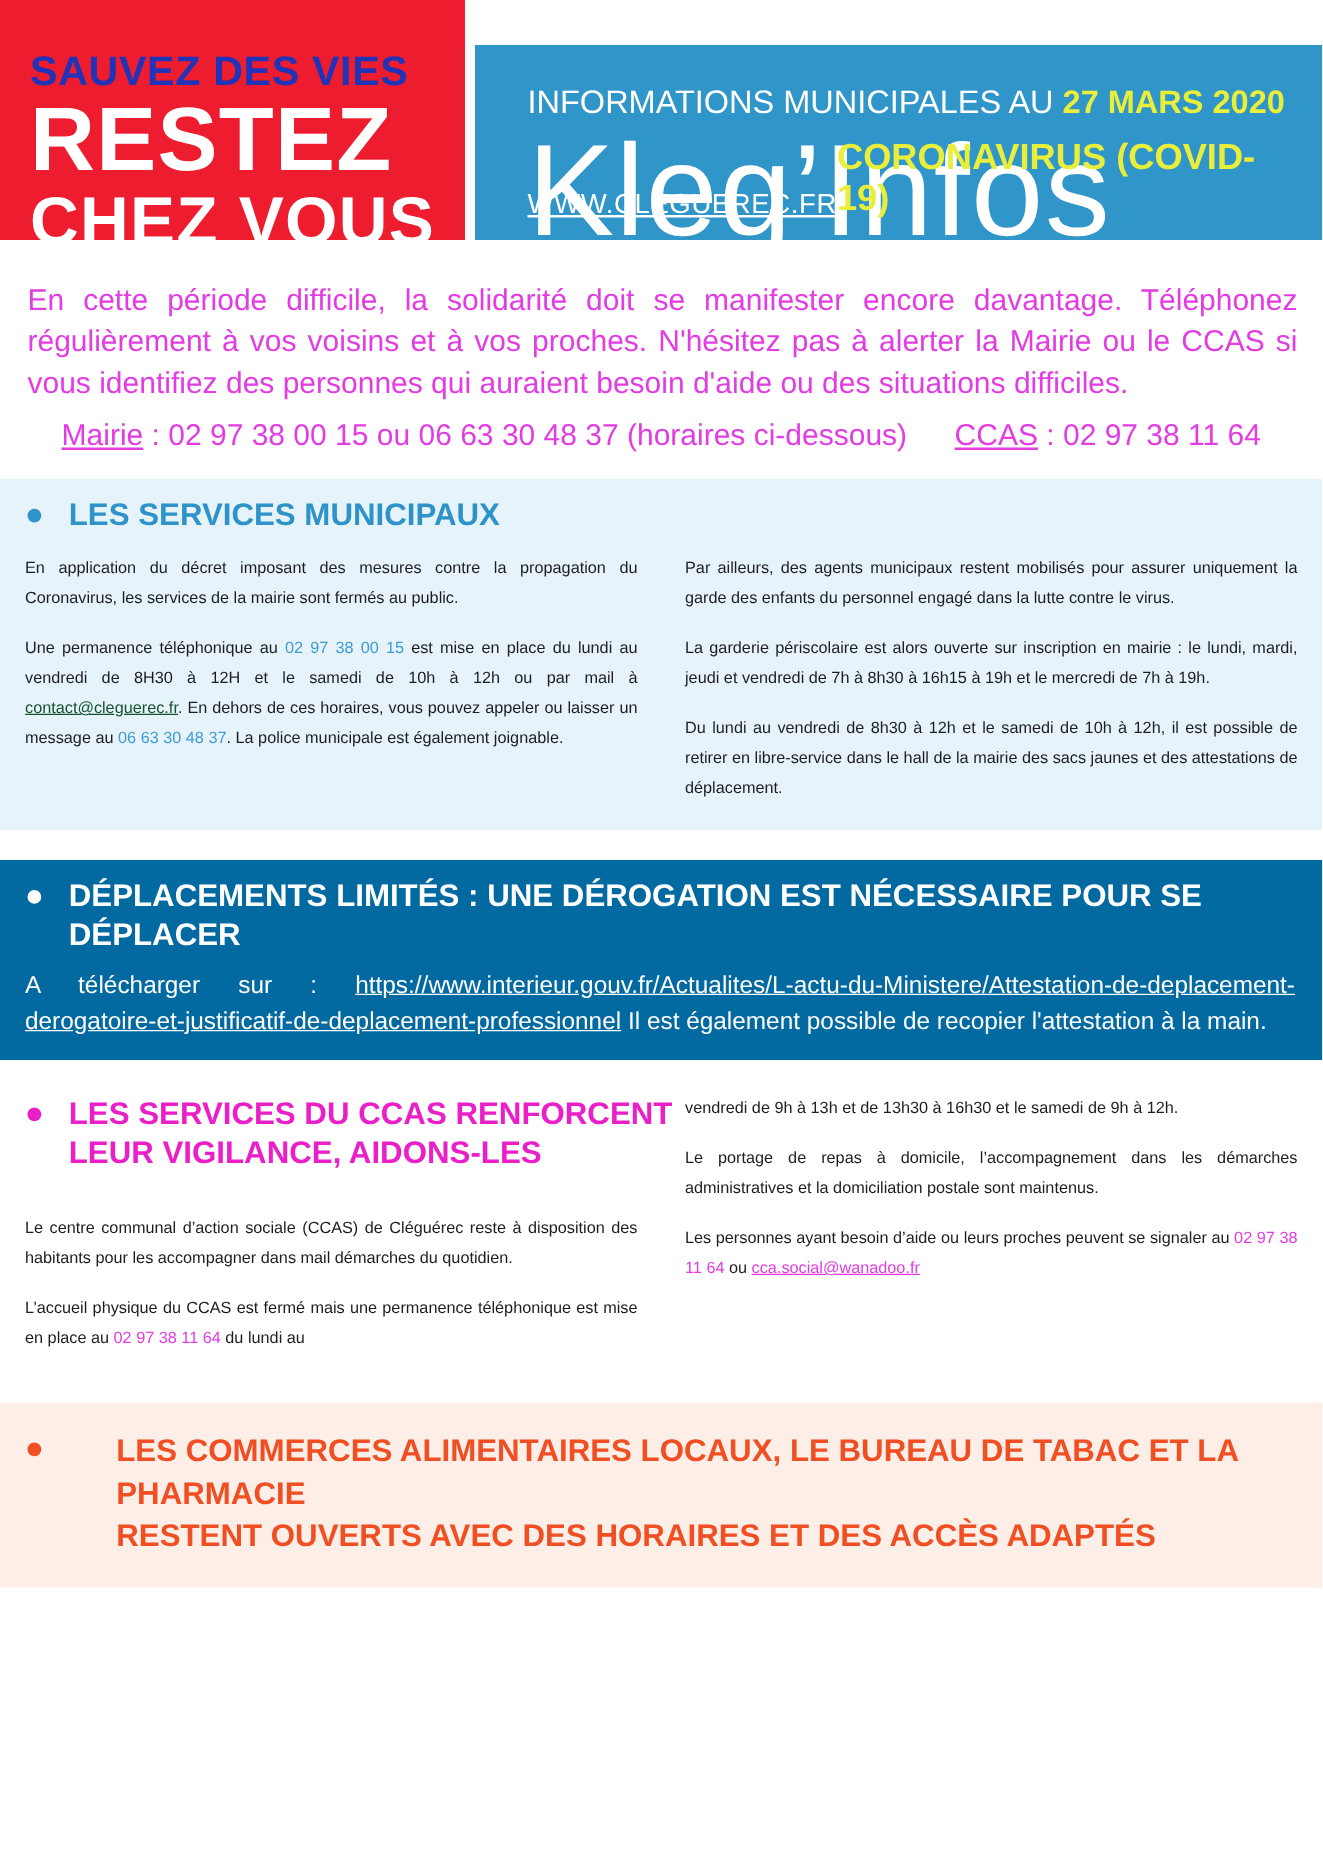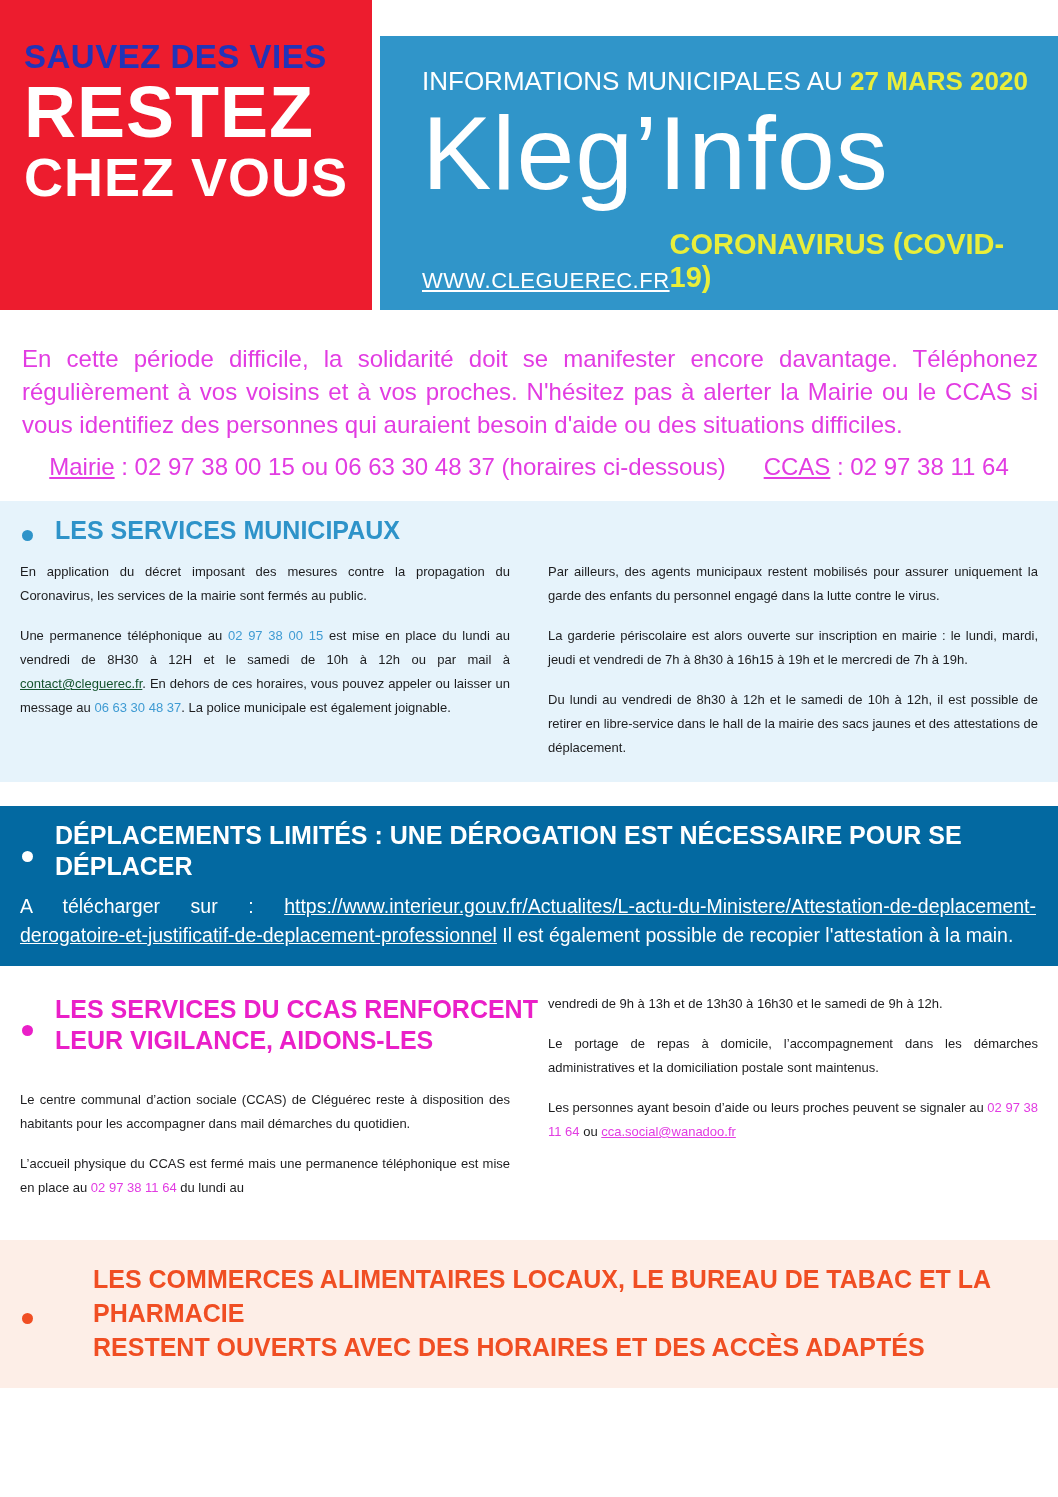--- a/index.html
+++ b/index.html
@@ -1,39 +1,39 @@
 <!DOCTYPE html>
 <html><head>
 <meta charset="utf-8">
 <style>
   * { margin:0; padding:0; box-sizing:border-box; }
   body { background:#ffffff; font-family:"Liberation Sans", sans-serif; }
   .page { width:1058px; height:1497px; background:#ffffff; display:flex; flex-direction:column; overflow:hidden; }
 
   
-  .header { display:flex; height:310px; flex:0 0 auto; }
+  .header { display:flex; height:192px; flex:0 0 auto; }
   .header-left { width:372px; background:#ed1c2e; color:#fff; padding:38px 0 0 24px; }
   .slogan1 { color:#2134b8; font-weight:bold; font-size:33px; letter-spacing:0.5px; }
   .slogan2 { color:#fff; font-weight:bold; font-size:72px; line-height:1.0; letter-spacing:1px; }
   .slogan3 { color:#fff; font-weight:bold; font-size:54px; line-height:1.1; letter-spacing:1px; }
   .header-right { flex:1; background:#3095c9; color:#fff; margin-left:8px; padding:30px 26px 0 42px; position:relative;margin-top:36px; }
   .kicker-row { font-size:26px; letter-spacing:0px; white-space:nowrap; }
   .kicker-date { color:#e9ee3a; font-weight:bold; }
   .paper-title { font-size:104px; font-weight:normal; letter-spacing:1px; line-height:1.05; margin-top:2px; white-space:nowrap; }
   .header-bottom { position:absolute; left:42px; right:26px; bottom:16px; display:flex; justify-content:space-between; align-items:flex-end; }
   .website { font-size:22px; text-decoration:underline; color:#fff; letter-spacing:0.5px; }
   .covid-label { color:#e9ee3a; font-weight:bold; font-size:29px; letter-spacing:0px; }
 
   
   .intro { padding:32px 20px 0 22px; color:#e23ce2; font-size:24px; line-height:33px; text-align:justify; }
   .contacts { margin-top:12px; color:#e23ce2; font-size:24px; display:flex; justify-content:center; gap:38px; white-space:nowrap; }
   .contacts .u { text-decoration:underline; }
 
   
-  .sec-head { display:flex; align-items:center; font-weight:bold; font-size:25px; line-height:31px; }
+  .sec-head { display:flex; align-items:flex-start; font-weight:bold; font-size:25px; line-height:31px; }
   .bullet { width:11px; height:11px; border-radius:50%; flex:0 0 auto; margin:10px 22px 0 8px; }
   .two-col { display:grid; grid-template-columns:1fr 1fr; column-gap:38px; }
   .body-text { font-size:13px; line-height:24px; color:#1d1d1f; text-align:justify; }
   .body-text p { margin-bottom:16px; }
   .phone-blue { color:#3f9bd3; }
   .link-royal { color:#14532d; text-decoration:underline; }
   .phone-pink { color:#e23ce2; }
   .link-pink { color:#e23ce2; text-decoration:underline; }
   a { cursor:pointer; }
 

